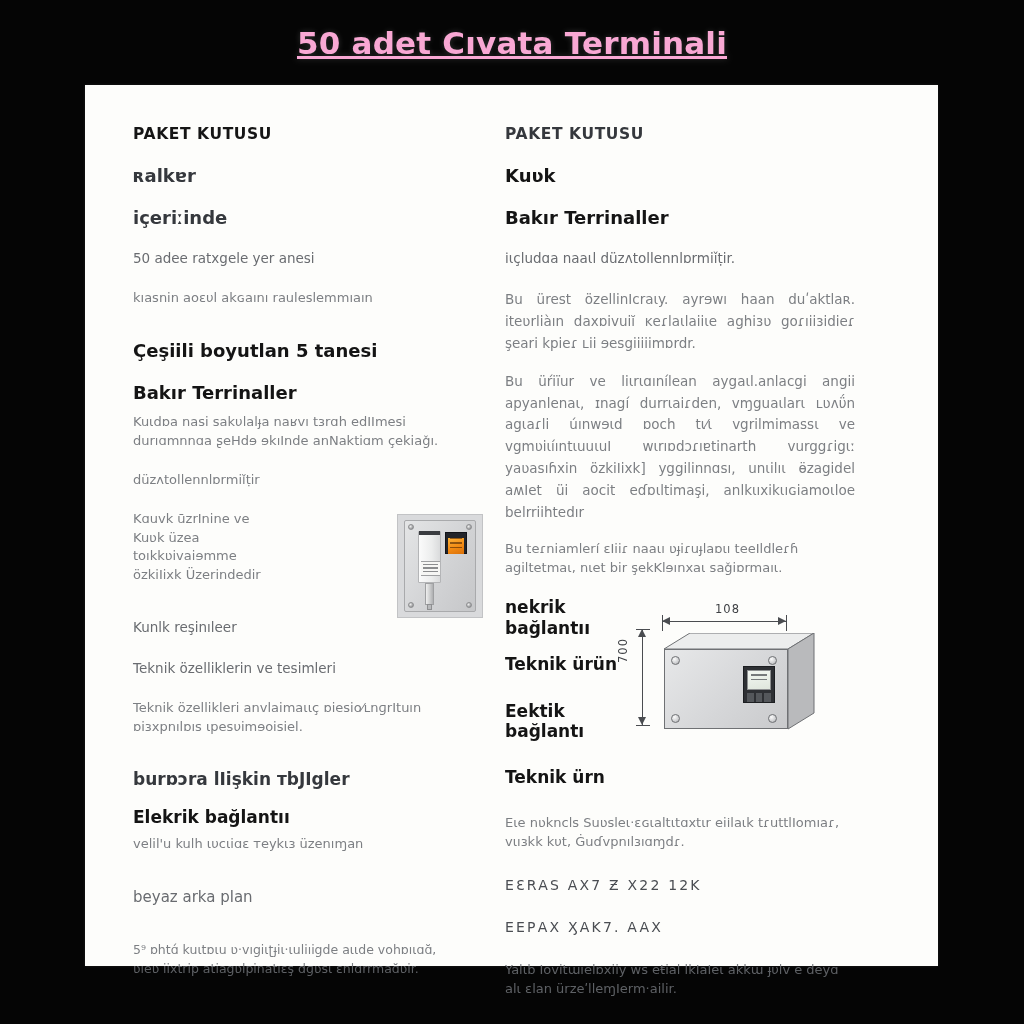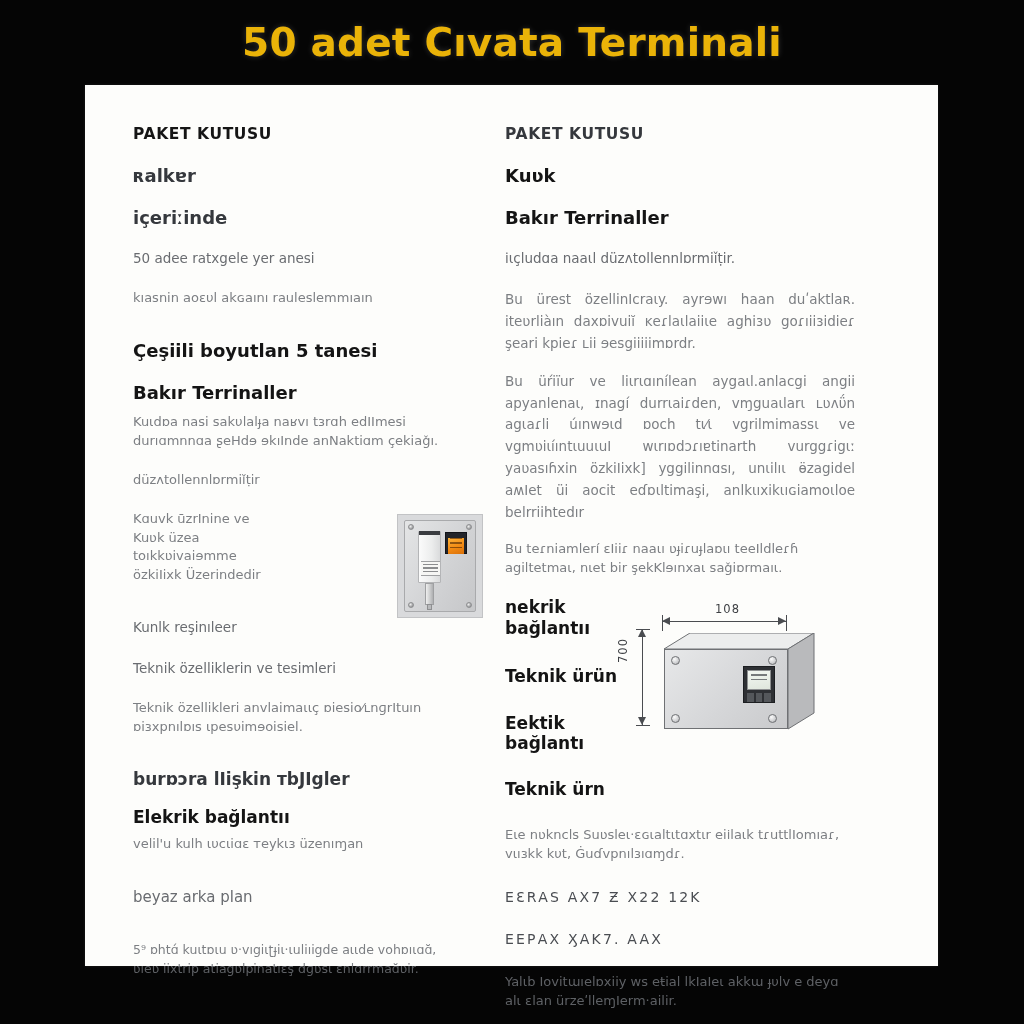--- a/index.html
+++ b/index.html
@@ -28,26 +28,27 @@
     position: absolute;
     left: 0;
     top: 0;
     width: 1024px;
     height: 85px;
     display: flex;
     align-items: center;
     justify-content: center;
   }
   #doc-title {
-    color: #eab308;
-    font-size: 39px;
+    color: #f9a8d4;
+    font-size: 31px;
     font-weight: bold;
     letter-spacing: 0.2px;
     text-shadow: 0 0 6px rgba(255,255,255,0.18);
     white-space: nowrap;
+    text-decoration: underline;
   }
 
   
   #page-sheet {
     position: absolute;
     left: 85px;
     top: 85px;
     width: 853px;
     height: 881px;
     background: #fdfdfb;
@@ -484,21 +485,21 @@
                 <div id="box-display-keys">
                   <span></span>
                     <span></span>
                     <span></span>
                 </div>
               </div>
             </div>
           </div>
         </div>
 
-        <div class="h-md" style="margin-bottom:28px">nekrik bağlantıı</div>
+        <div class="h-md" style="margin-bottom:16px">nekrik bağlantıı</div>
 
         <div class="h-md" style="margin-bottom:26px">Teknik ürün</div>
 
         <div class="h-md" style="margin-bottom:26px">Eektik bağlantı</div>
 
         <div class="h-md" style="margin-bottom:26px">Teknik ürn</div>
 
         <div style="clear:both"></div>
 
         <div class="p-tight blurry-strong" style="margin-bottom:26px">Eɩe nʋkncls Suʋsleɩ·ɛɢɩaltɩtɑxtɩr eiіlaɩk tɾuttlIomıaɾ, vɩıɜkk kυt, Ġuɗvpnılɜıɑɱdɾ.</div>

